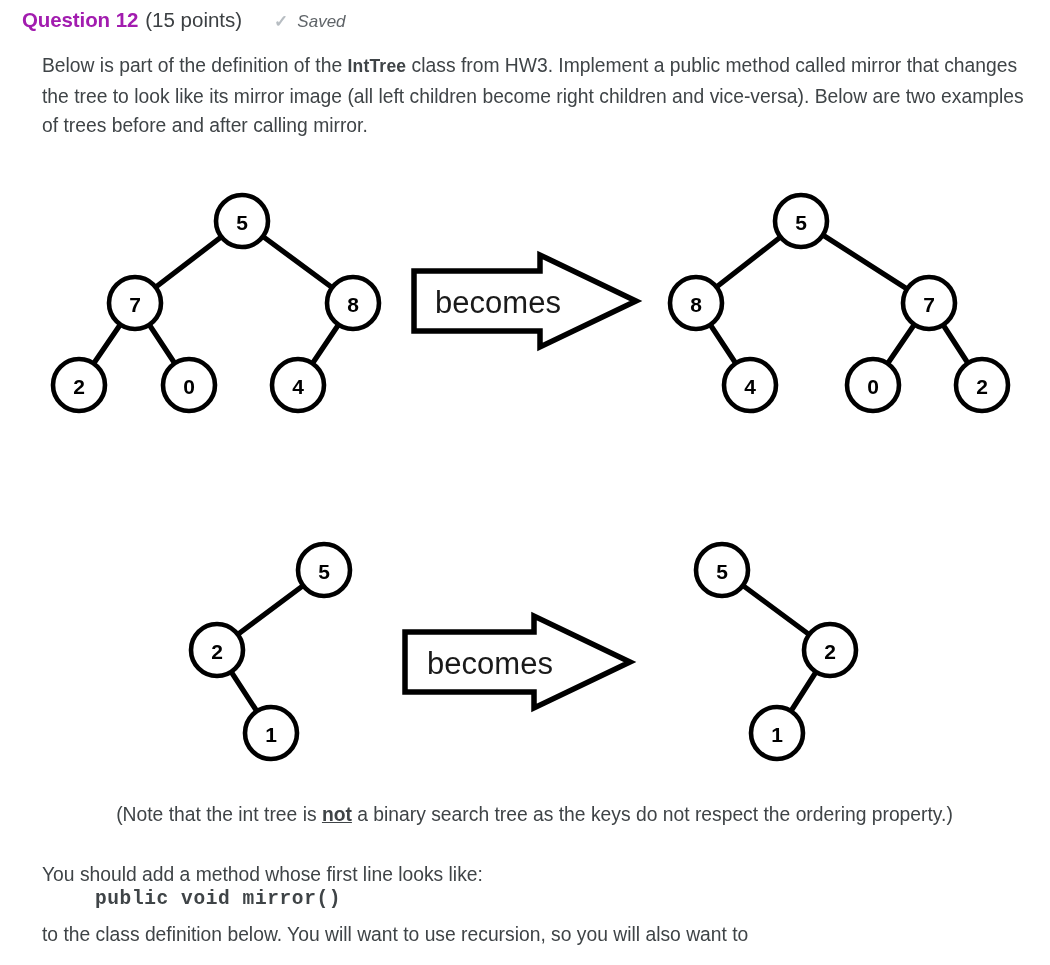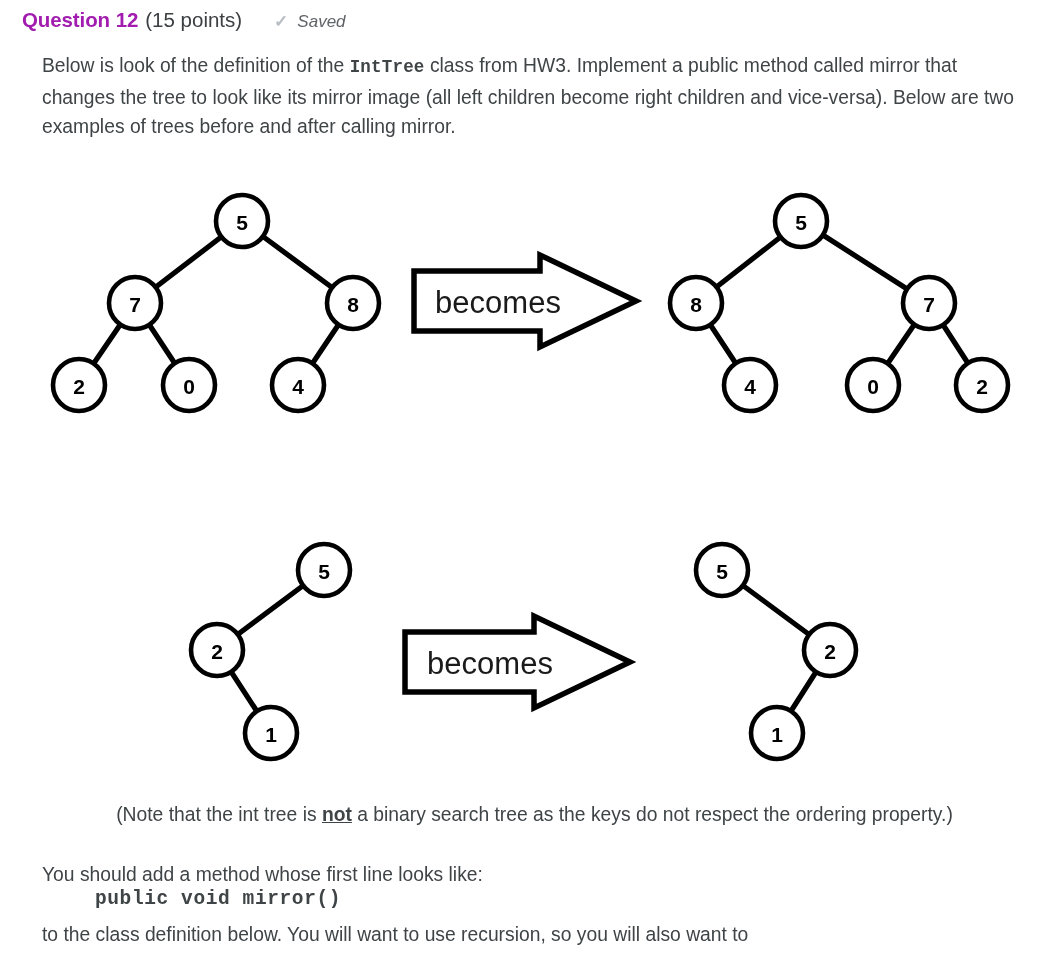--- a/index.html
+++ b/index.html
@@ -64,21 +64,21 @@
     font-size: 19.3px;
     line-height: 29.5px;
     color: #3f4447;
   }
   .para-intro { top: 51px; }
   .para-note  { top: 800px; text-align: center; }
   .para-add   { top: 860px; }
   .para-tail  { top: 920px; }
 
   code.inline {
-    font-family: Liberation Mono, monospace;
+    font-family: Liberation Sans, sans-serif;
     font-weight: bold;
     font-size: 17.5px;
     color: #3f4447;
     letter-spacing: 0.2px;
     margin-top: 36px;
   }
   .u-not { text-decoration: underline; font-weight: bold; }
 
   .code-line {
     position: absolute;
@@ -140,21 +140,21 @@
 
 <div class="q-header">
   <span class="q-title">Question 12</span>
   <span class="q-points">(15 points)</span>
   <span class="saved-wrap">
     <span class="check-icon">✓</span>
     <span class="saved-text">Saved</span>
   </span>
 </div>
 
-<div class="para para-intro"><span>Below is look of the definition of the </span><code class="inline">IntTree</code><span> class from HW3. Implement a public method called mirror that changes the tree to look like its mirror image (all left children become right children and vice-versa). Below are two examples of trees before and after calling mirror.</span></div>
+<div class="para para-intro"><span>Below is part of the definition of the </span><code class="inline">IntTree</code><span> class from HW3. Implement a public method called mirror that changes the tree to look like its mirror image (all left children become right children and vice-versa). Below are two examples of trees before and after calling mirror.</span></div>
 
 <div class="diagram">
   <svg width="1050" height="610" viewBox="0 0 1050 610" xmlns="http://www.w3.org/2000/svg">
 
     <g>
       <g>
         <line class="edge" x1="242" y1="41" x2="135" y2="123"></line>
         <line class="edge" x1="242" y1="41" x2="353" y2="123"></line>
         <line class="edge" x1="135" y1="123" x2="79" y2="205"></line>
         <line class="edge" x1="135" y1="123" x2="189" y2="205"></line>

